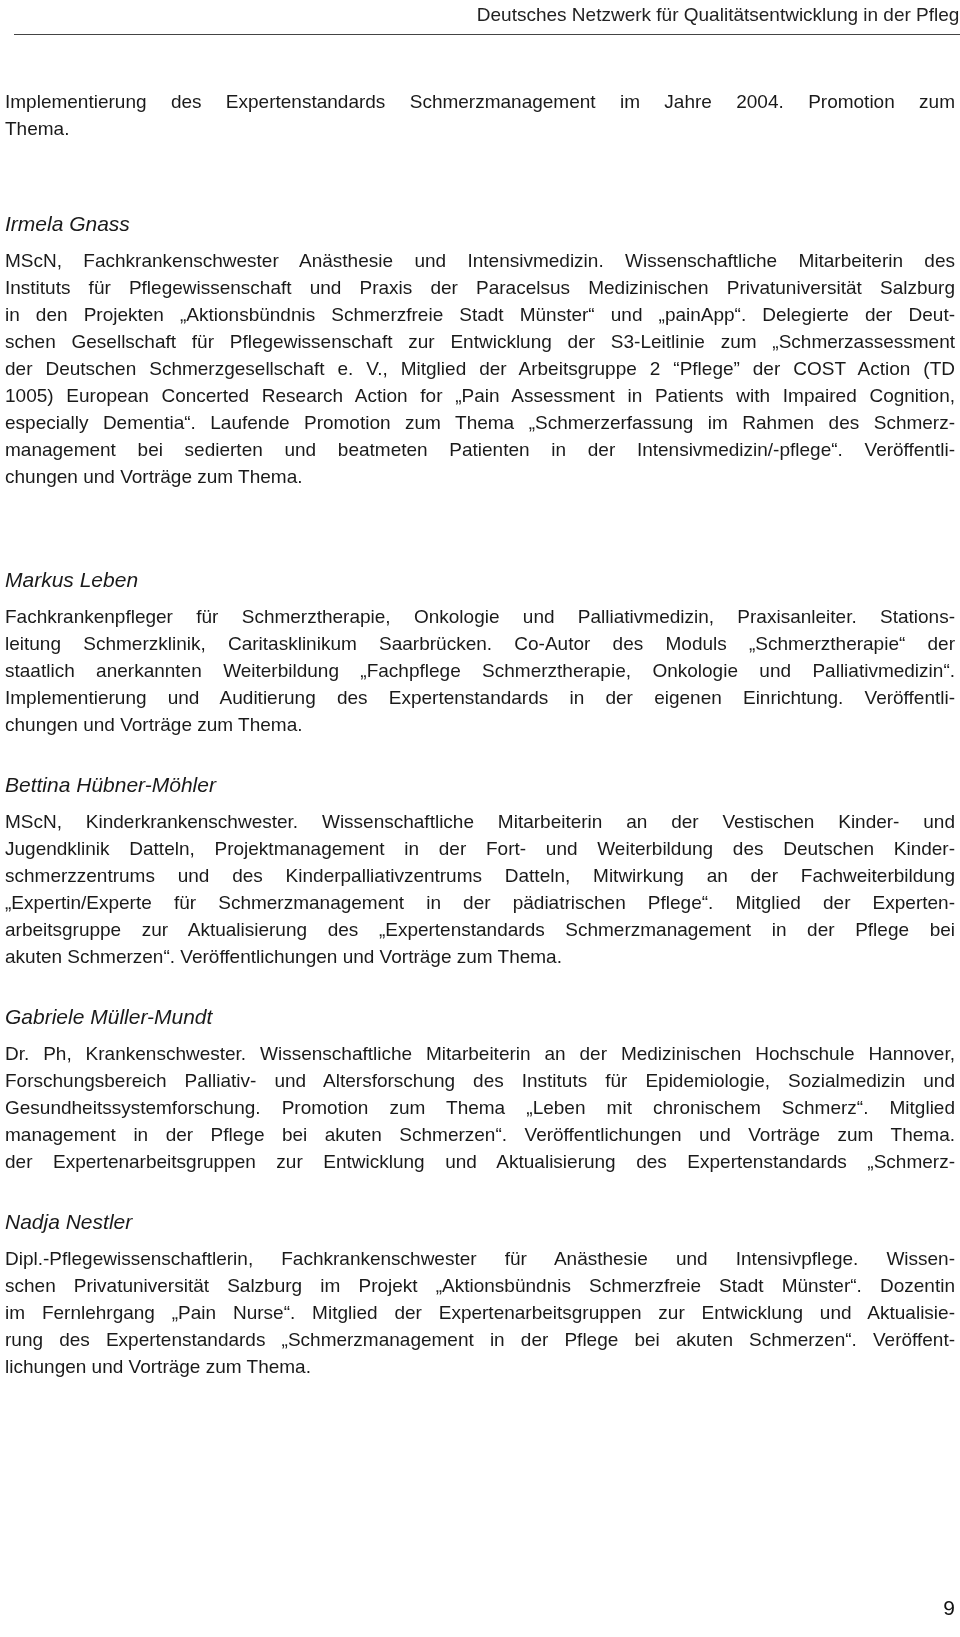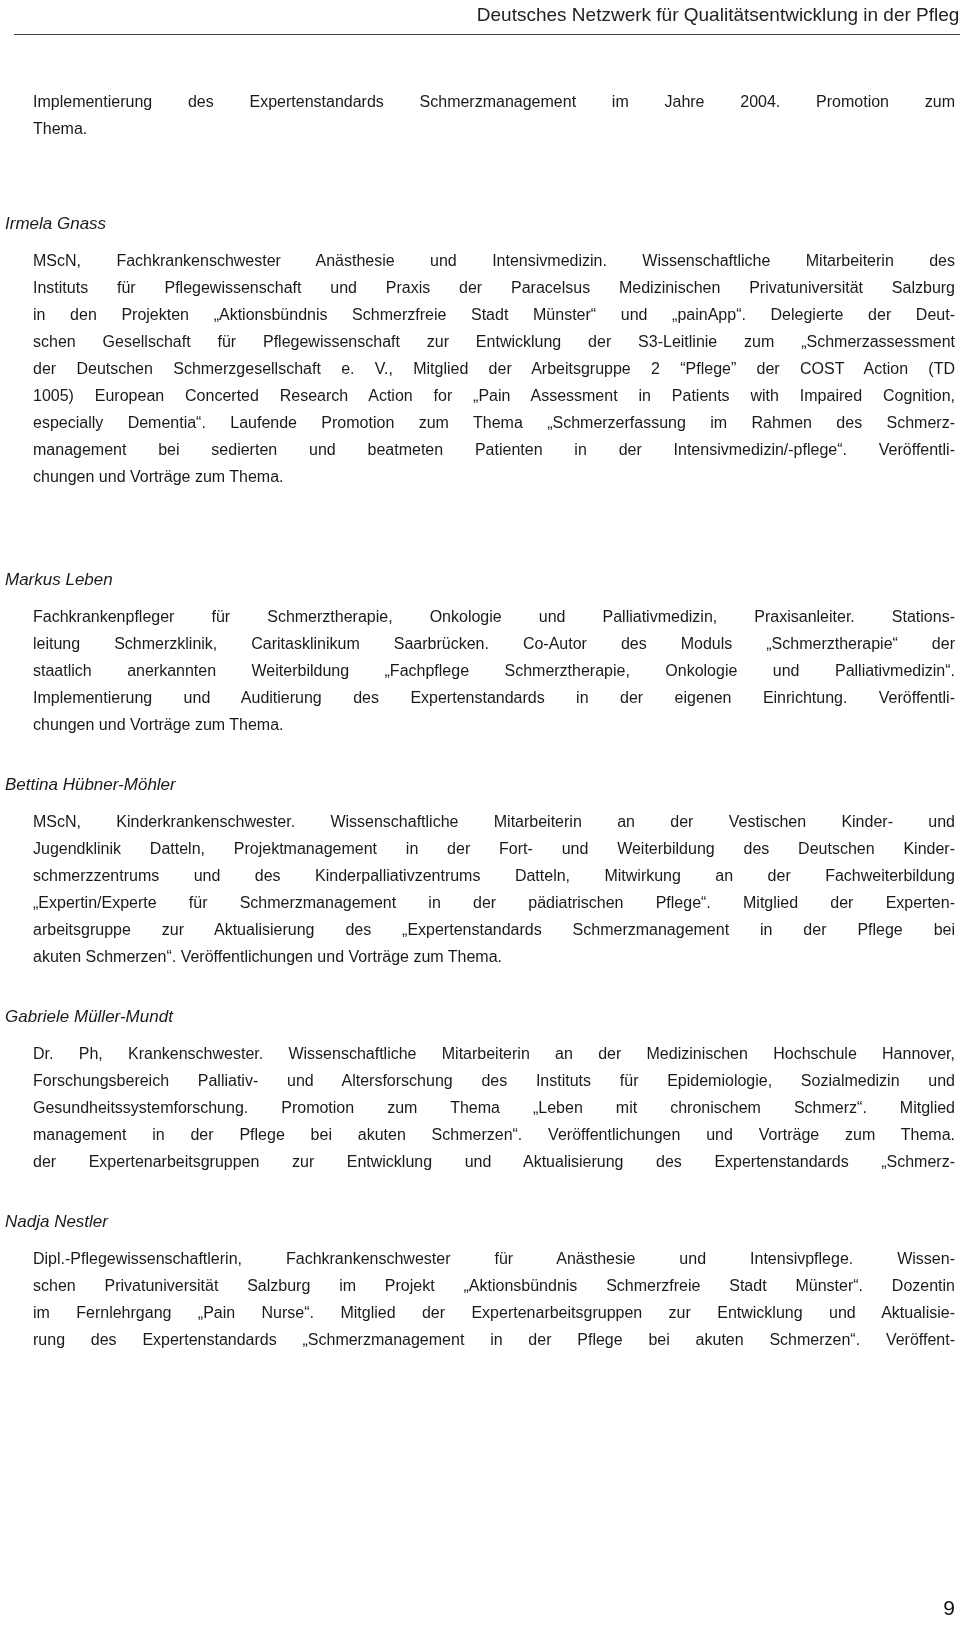--- a/index.html
+++ b/index.html
@@ -10,26 +10,26 @@
     .header {
       position: absolute; left: 0; top: 0; width: 958px; height: 34px;
       border-bottom: 1px solid #444;
       margin-left: 14px;
     }
     .header-title {
       position: absolute; right: 2px; top: 4px; font-size: 19px; color: #222;
       white-space: nowrap;
     }
     .line {
-      font-size: 16px; line-height: 27px; height: 27px; white-space: nowrap;
-      text-align: justify; text-align-last: justify; overflow: hidden; margin-left: 28px;
+      font-size: 19px; line-height: 27px; height: 27px; white-space: nowrap;
+      text-align: justify; text-align-last: justify; overflow: hidden;
     }
     .line.last { text-align-last: left; }
     .name {
-      font-style: italic; font-size: 17px; line-height: 27px; height: 27px;
+      font-style: italic; font-size: 21px; line-height: 27px; height: 27px;
       color: #1a1a1a; white-space: nowrap;
     }
     .block { position: absolute; left: 5px; width: 950px; }
     .page-number {
       position: absolute; right: 5px; top: 1596px; font-size: 21px; color: #111;
     }
   </style>
 </head>
 <body>
 
@@ -87,15 +87,16 @@
   <div class="line">der Expertenarbeitsgruppen zur Entwicklung und Aktualisierung des Expertenstandards „Schmerz-</div>
 </div>
 
 <div class="block" style="top:1208px;">
   <div class="name">Nadja Nestler</div>
   <div style="height:10px"></div>
   <div class="line">Dipl.-Pflegewissenschaftlerin, Fachkrankenschwester für Anästhesie und Intensivpflege. Wissen-</div>
   <div class="line">schen Privatuniversität Salzburg im Projekt „Aktionsbündnis Schmerzfreie Stadt Münster“. Dozentin</div>
   <div class="line">im Fernlehrgang „Pain Nurse“. Mitglied der Expertenarbeitsgruppen zur Entwicklung und Aktualisie-</div>
   <div class="line">rung des Expertenstandards „Schmerzmanagement in der Pflege bei akuten Schmerzen“. Veröffent-</div>
+  <div class="line last">lichungen und Vorträge zum Thema.</div>
 </div>
 
 <div class="page-number">9</div>
 
 </body></html>

